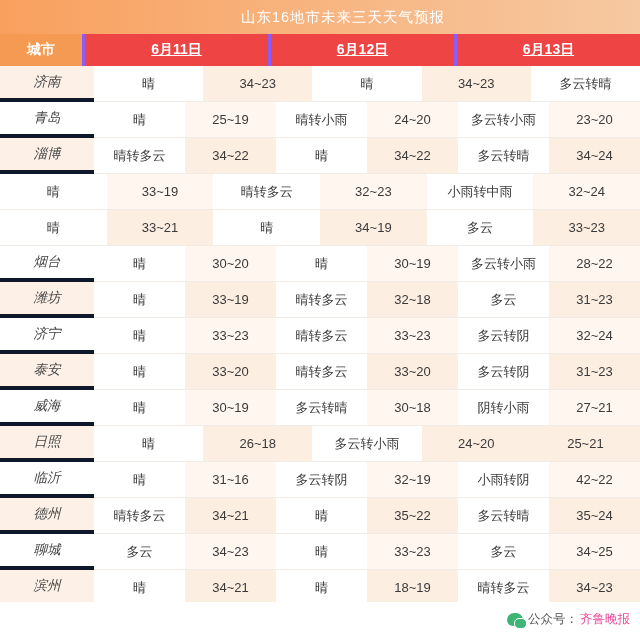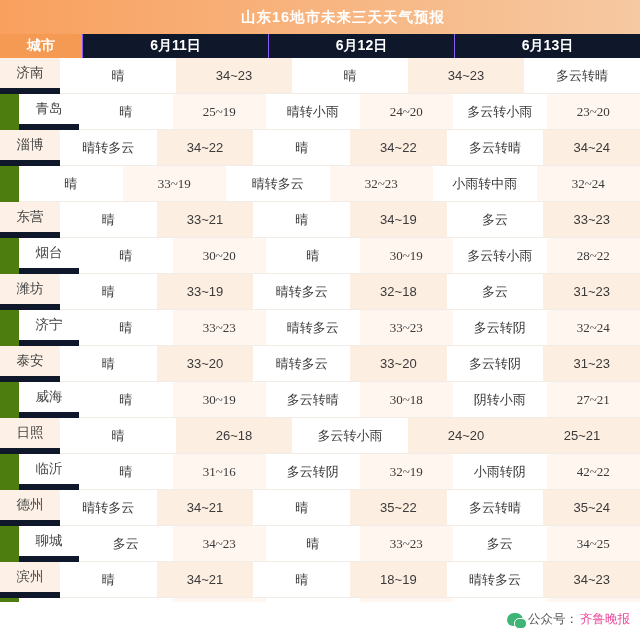--- a/index.html
+++ b/index.html
@@ -52,75 +52,77 @@
   }
   
   .title-bar {
     height: 34px;
     background: linear-gradient(to right, #f9a05e, #f6c9a2);
     display: flex;
     align-items: center;
     justify-content: center;
     color: #ffffff;
     font-size: 14.5px;
-    font-weight: bold;
+    font-weight: normal;
     letter-spacing: 1px;
     padding-left: 46px;
   }
   
   .head-row {
     display: flex;
-    height: 24px;
-    background: #0f172a;
+    height: 32px;
+    background: #ef4444;
     color: #ffffff;
     font-size: 14px;
     font-weight: bold;
     align-items: stretch;
   }
   .head-city {
     width: 82px;
     display: flex; align-items: center; justify-content: center;
     background: #f59a52;
   }
   .head-day {
     flex: 1;
     display: flex; align-items: center; justify-content: center;
-    border-left: 1px solid #8b5cf6;
+    border-left: 3px solid #8b5cf6;
+    text-decoration: underline;
   }
   
   .tbl { position: relative; z-index: 10; }
   .row {
     display: flex;
     height: 36px;
     font-size: 13px;
     color: #333333;
     align-items: stretch;
   }
   .row.odd  { background: #ffffff; }
-  .row.even { background: #4d7c0f; padding-left: 19px; }
+  .row.even { background: #3b82f6; }
   .c-city {
-    width: 60px;
+    width: 94px;
     display: flex; align-items: center; justify-content: center;
     color: #444444;
     font-size: 13.5px;
-    border-bottom: 6px solid #0f172a;
+    border-bottom: 4px solid #0f172a;
+    font-style: italic;
   }
   .c-city.shade-a { background: #fdf1e7; }
   .c-city.shade-b { background: #ffffff; }
   .cell {
     flex: 1;
     display: flex; align-items: center; justify-content: center;
     border-bottom: 1px solid #f2ece7;
     white-space: nowrap;
   }
   .cell.cond { color: #3a3a3a; }
   .cell.temp { color: #3a3a3a; }
   .tint-a { background: #fdeee2; }
   .tint-b { background: #ffffff; }
-  .tint-c { background: #fef6ef; font-family: Liberation Serif, serif; }
+  .tint-c { background: #fef6ef; }
   
   .bottom-bar {
     position: absolute;
     left: 0; bottom: 0;
     width: 640px;
     height: 34px;
     background: #ffffff;
     display: flex;
     align-items: center;
     justify-content: flex-end;
@@ -199,21 +201,20 @@
       </div>
       <div class="row even">
         <div class="cell cond tint-b">晴</div>
         <div class="cell temp tint-c">33~19</div>
         <div class="cell cond tint-b">晴转多云</div>
         <div class="cell temp tint-c">32~23</div>
         <div class="cell cond tint-b">小雨转中雨</div>
         <div class="cell temp tint-c">32~24</div>
       </div>
       <div class="row odd">
-        <div class="c-city shade-a">东营</div>
         <div class="cell cond tint-b">晴</div>
         <div class="cell temp tint-a">33~21</div>
         <div class="cell cond tint-b">晴</div>
         <div class="cell temp tint-a">34~19</div>
         <div class="cell cond tint-b">多云</div>
         <div class="cell temp tint-a">33~23</div>
       </div>
       <div class="row even">
         <div class="c-city shade-b">烟台</div>
         <div class="cell cond tint-b">晴</div>

